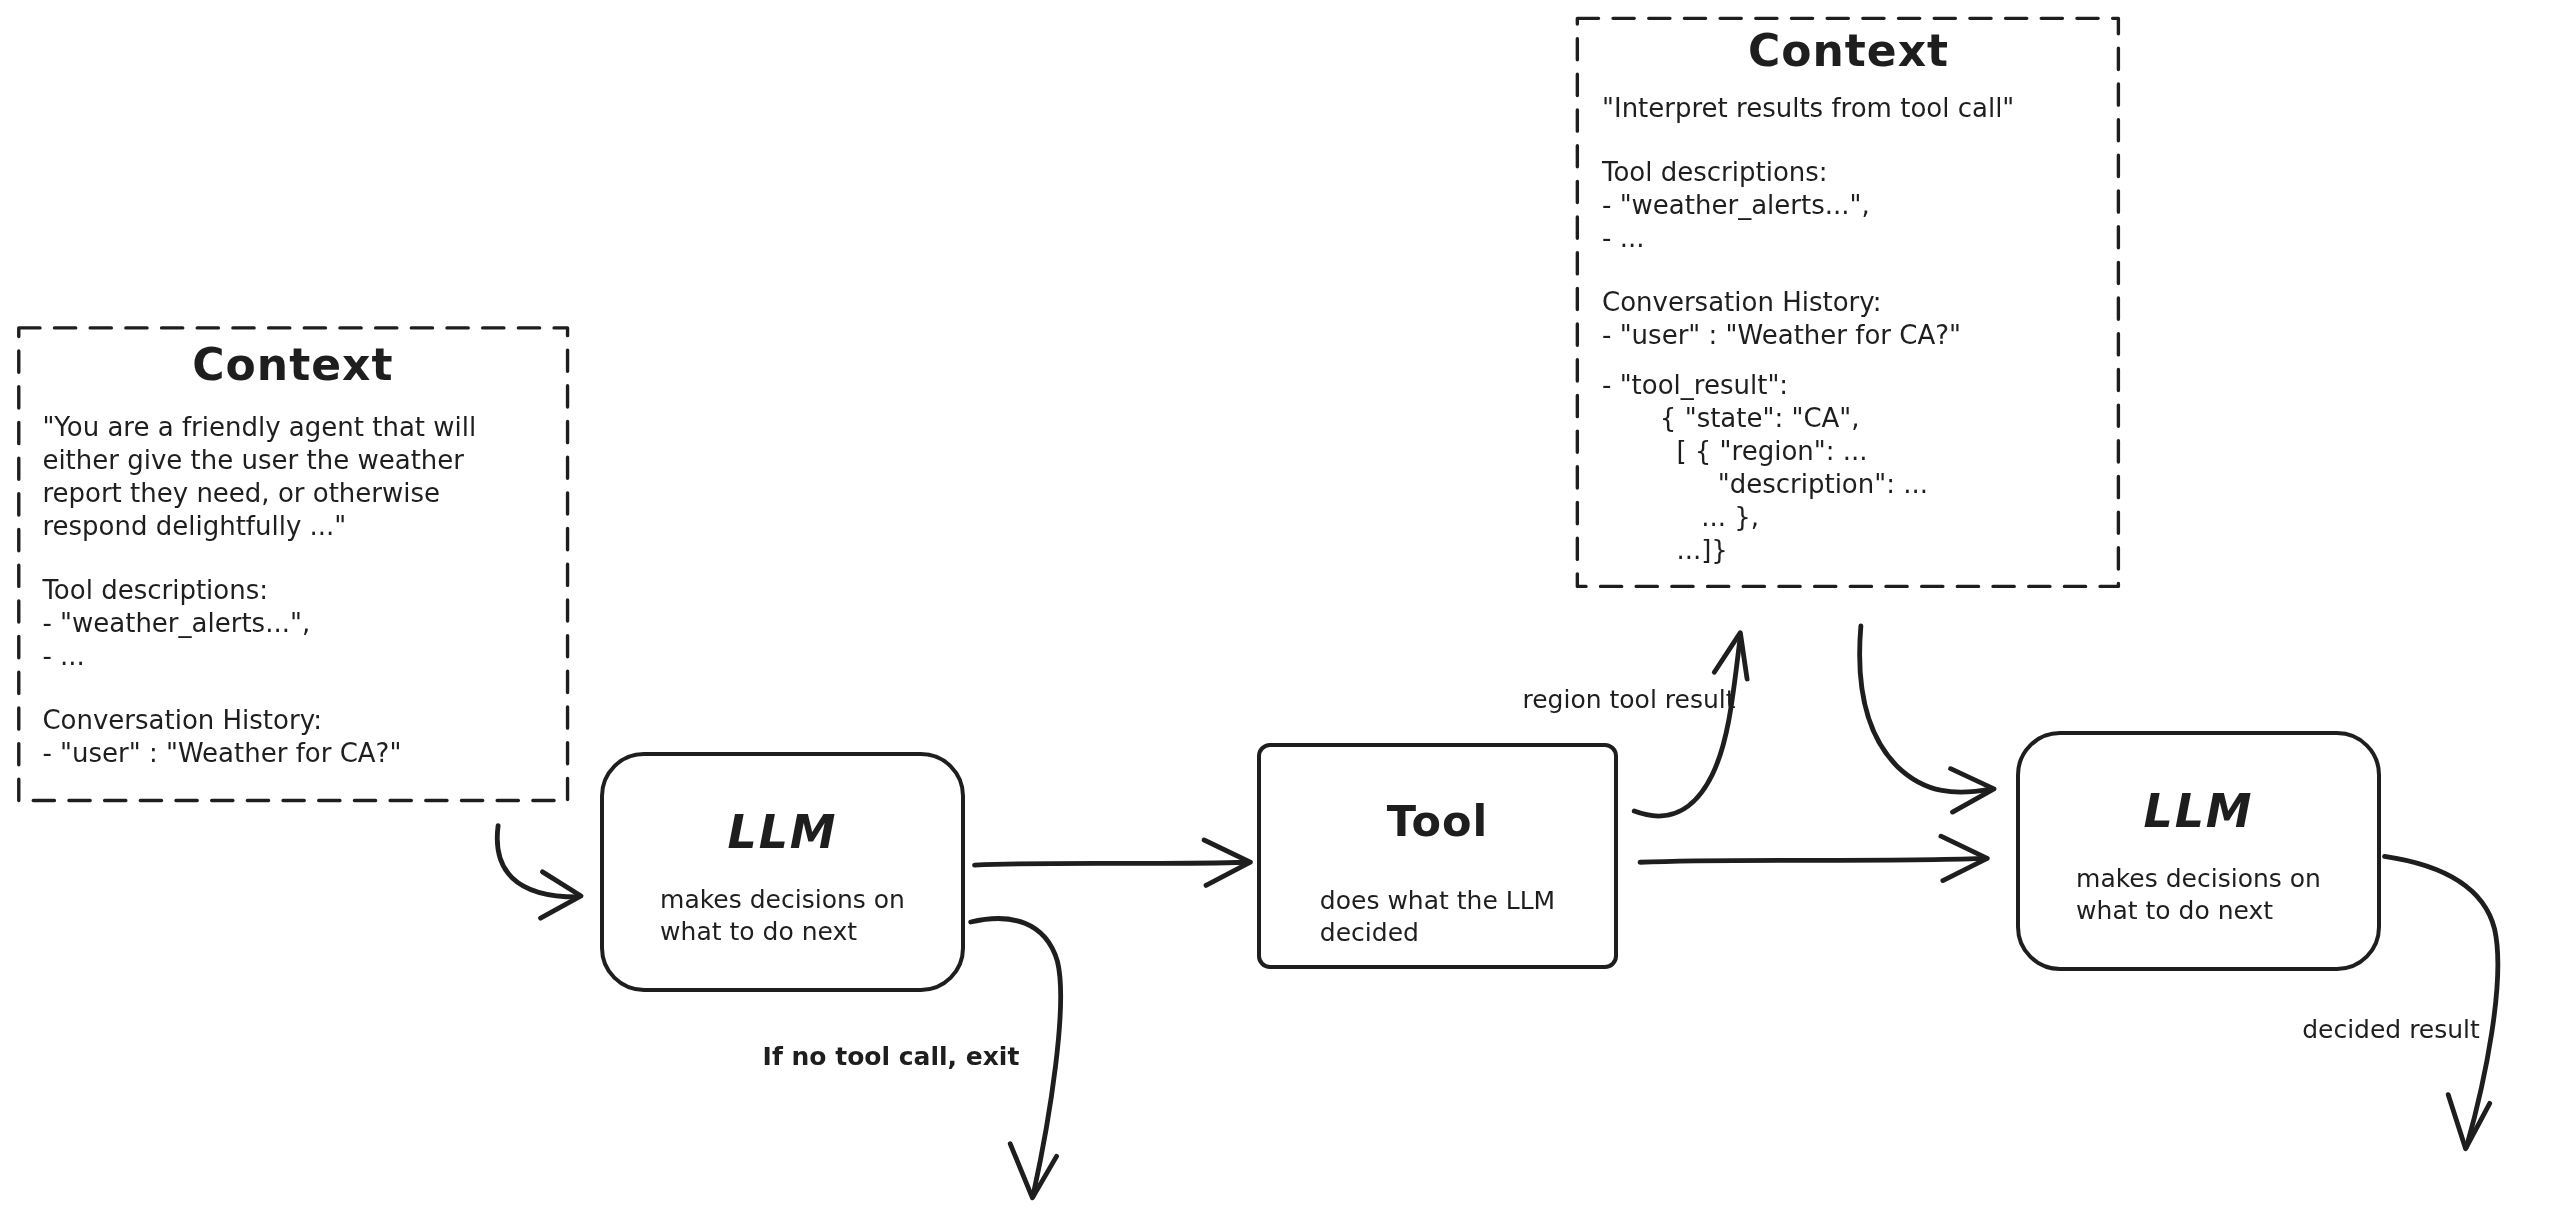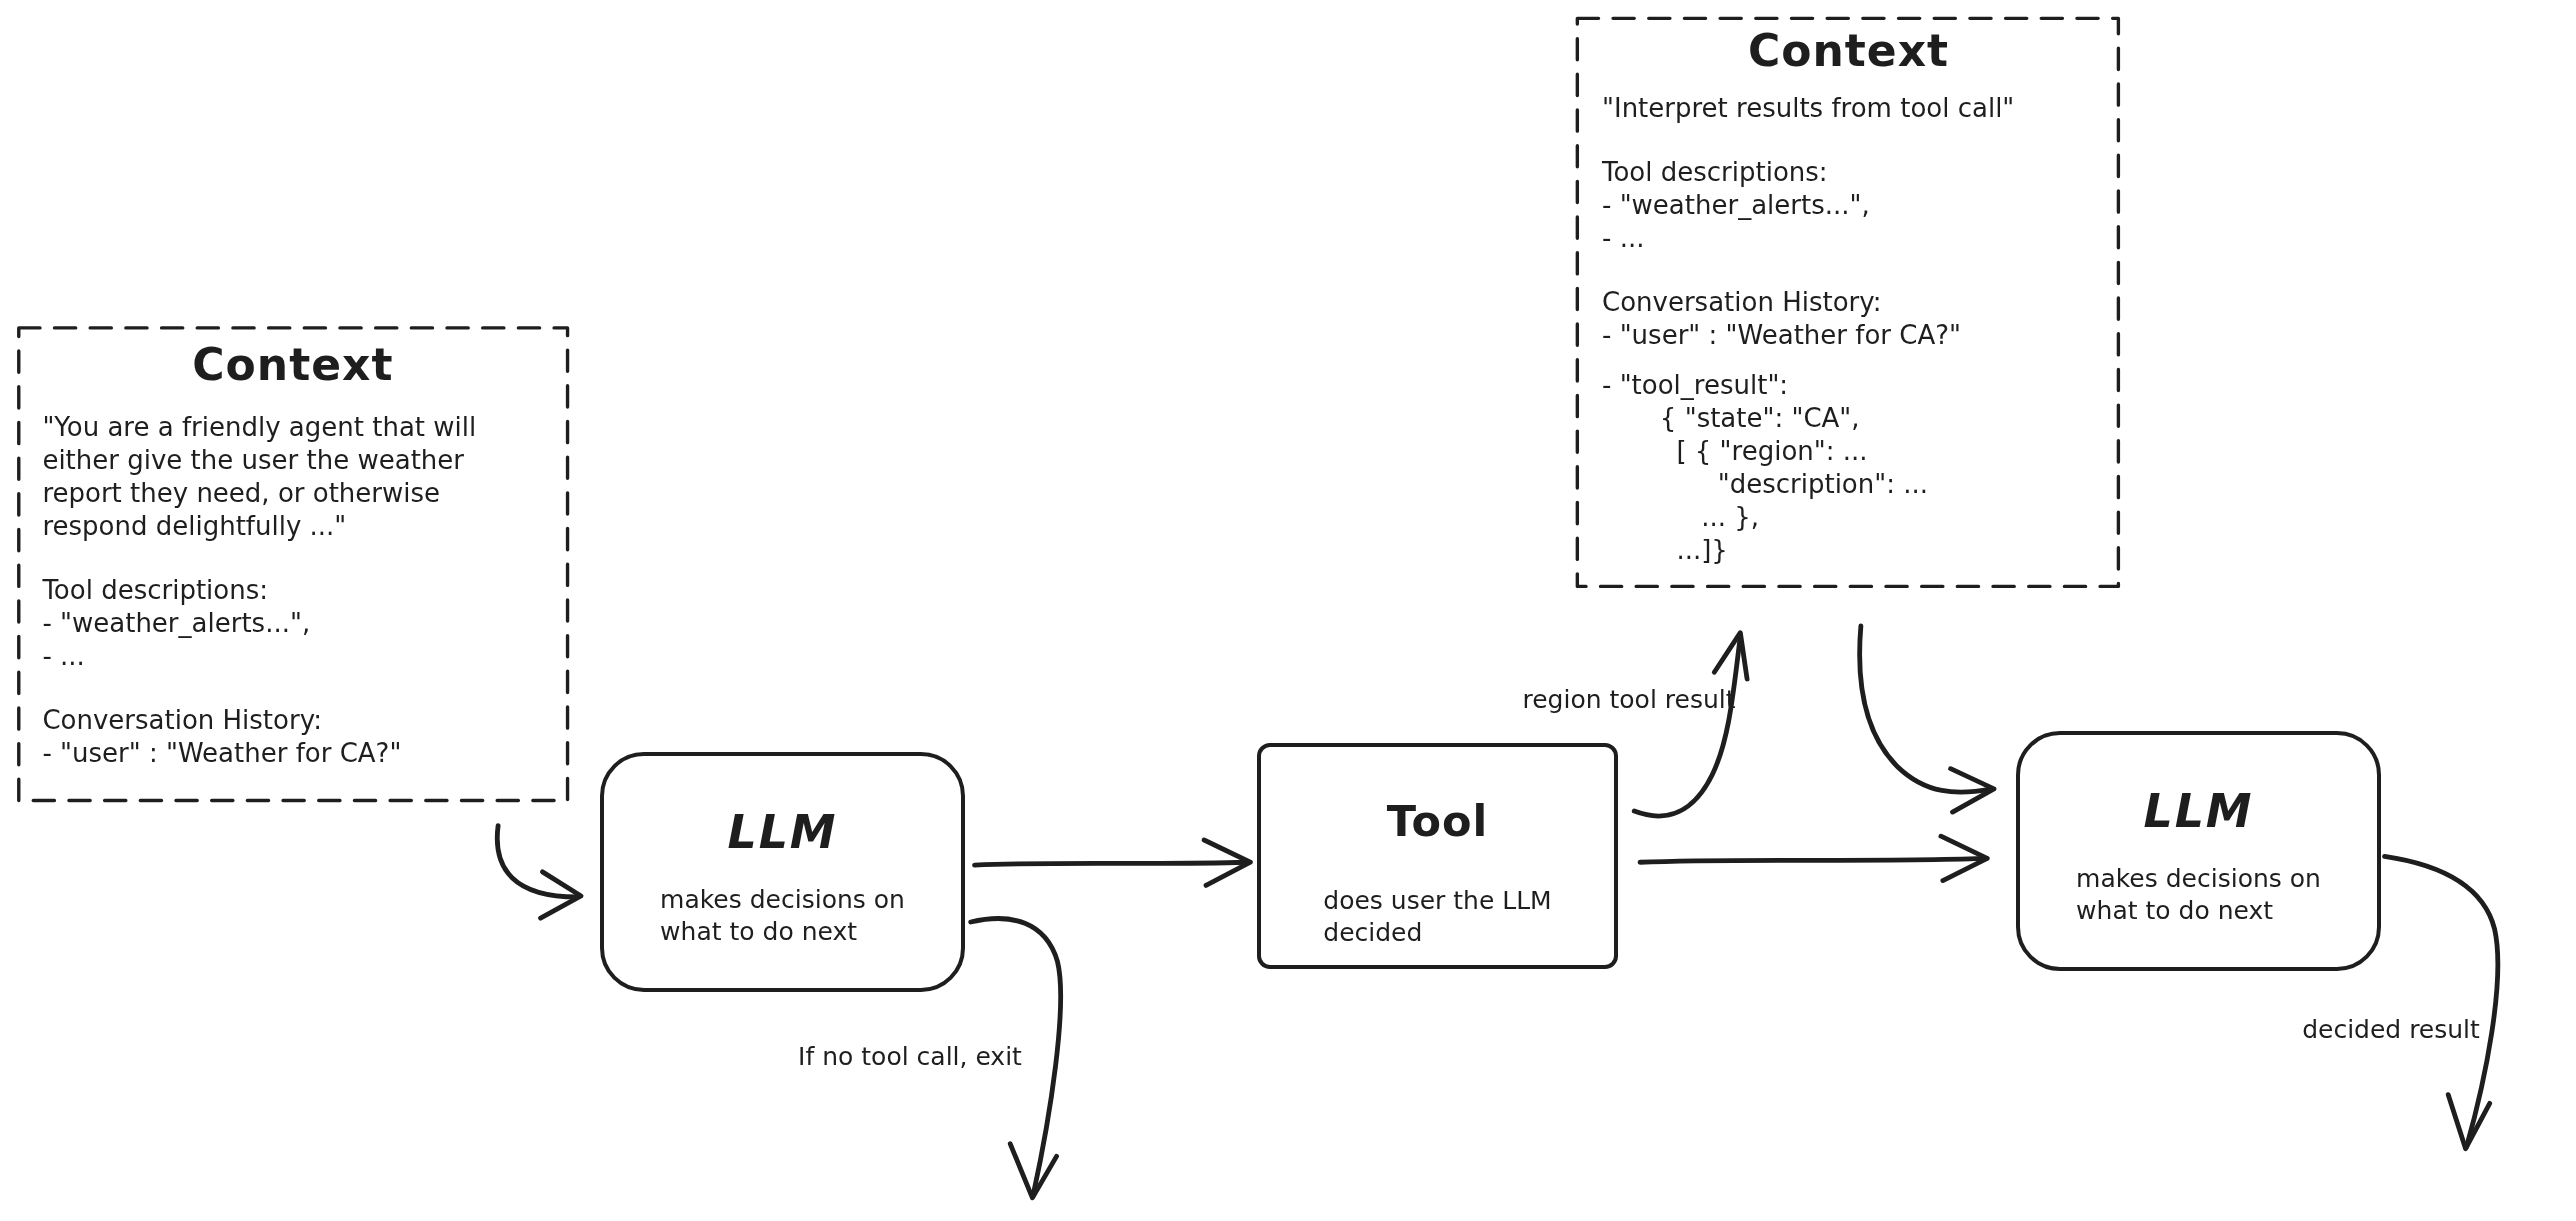--- a/index.html
+++ b/index.html
@@ -126,32 +126,32 @@
   </div>
 
   <div class="node" id="llm1" style="left:600px; top:752px; width:365px; height:240px;">
     <div class="node-title italic">LLM</div>
     <div class="node-sub">makes decisions on
 what to do next</div>
   </div>
 
   <div class="node" id="tool" style="left:1257px; top:743px; width:361px; height:226px;border-radius:13px;">
     <div class="node-title">Tool</div>
-    <div class="node-sub">does user the LLM
+    <div class="node-sub">does what the LLM
 decided</div>
   </div>
 
   <div class="node" id="llm2" style="left:2016px; top:731px; width:365px; height:240px;">
     <div class="node-title italic">LLM</div>
     <div class="node-sub">makes decisions on
 what to do next</div>
   </div>
 
   <div class="edge-label" style="left:1629px; top:699px;">region tool result</div>
-  <div class="edge-label" style="left:910px; top:1056px;">If no tool call, exit</div>
+  <div class="edge-label" style="left:891px; top:1056px;font-weight:bold;">If no tool call, exit</div>
   <div class="edge-label" style="left:2391px; top:1029px;">decided result</div>
 
   <svg id="ink" width="2576" height="1221" viewBox="0 0 2670 1266">
 
     <rect x="19" y="340" width="569" height="490" stroke-dasharray="22 15"></rect>
     <rect x="1635" y="19" width="561" height="589" stroke-dasharray="22 15"></rect>
 
     <path d="M 516 856 C 510 902, 534 930, 598 930"></path>
     <path d="M 562 904 L 602 929 L 560 952"></path>
 

